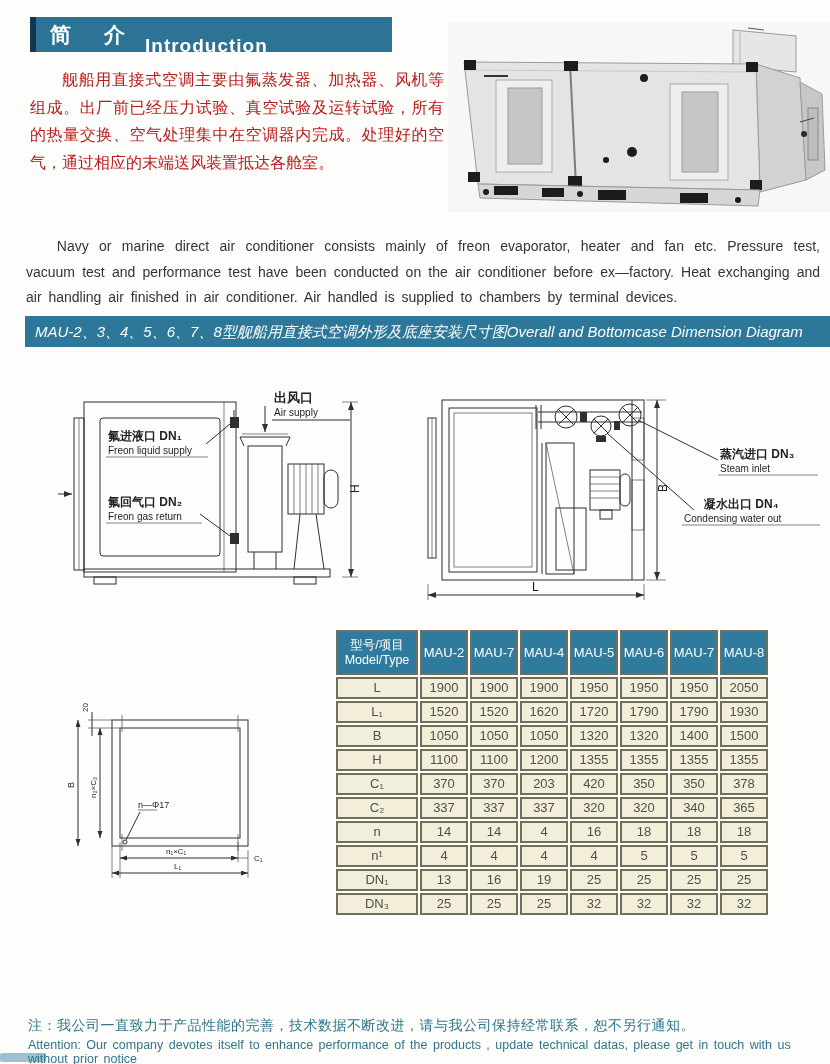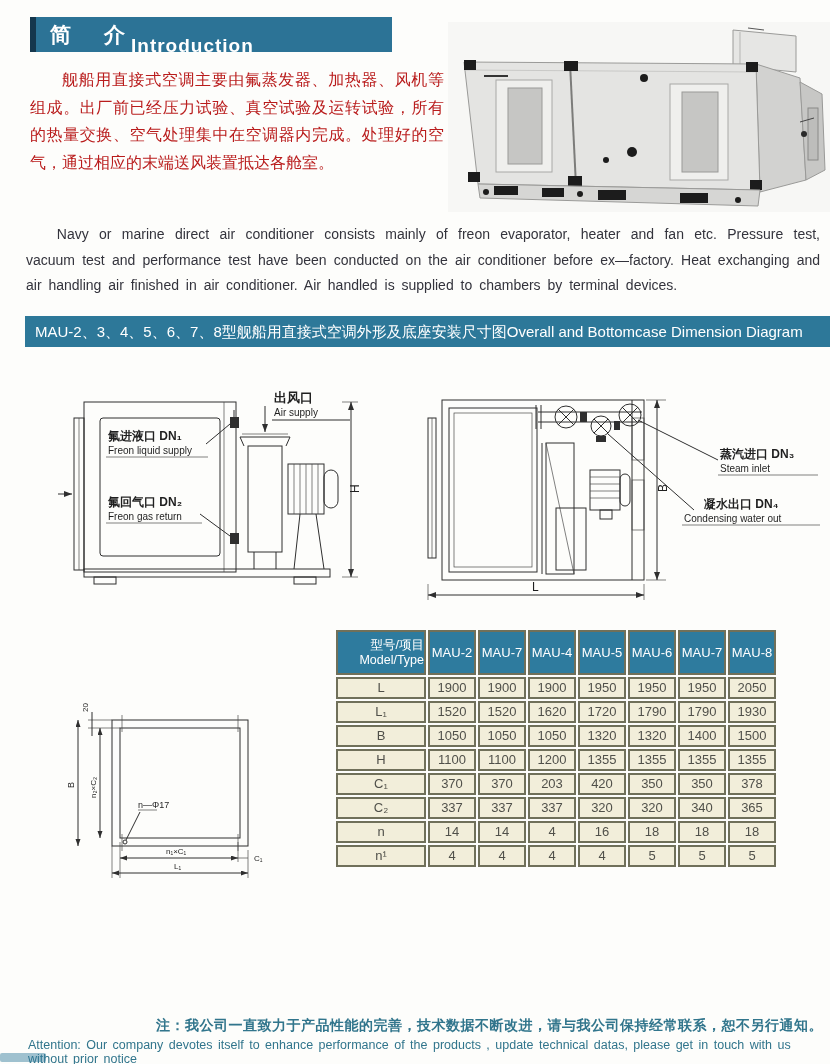--- a/index.html
+++ b/index.html
@@ -6,69 +6,69 @@
   html,body { background:#ffffff; }
   body { font-family:"Liberation Sans", sans-serif; }
   #page {
     position:relative; width:830px; height:1064px; margin:0 auto;
     background:#fdfdfb; overflow:hidden;
   }
   
   .hdr-bar {
     position:absolute; left:30px; top:17px; width:362px; height:35px;
     background:#2c7396; border-left:6px solid #15374d;
-    display:flex; align-items:center; padding-left:14px;
+    display:flex; align-items:center; gap:14px; padding-left:14px;
     color:#ffffff;
   }
   .hdr-zh { font-size:21px; font-weight:bold; letter-spacing:6px; }
   .hdr-en { font-size:19px; font-weight:bold; letter-spacing:1px;margin-top:23px; }
   
   .para-zh {
     position:absolute; left:30px; top:66px; width:414px;
     font-size:16px; line-height:27.5px; color:#b91c1c;
     text-indent:2em; text-align:justify; font-weight:500;
   }
   .para-en {
-    position:absolute; left:26px; top:222px; width:794px;
+    position:absolute; left:26px; top:234px; width:794px;
     font-size:14px; line-height:25.5px; color:#33333c;
     text-indent:2.2em; text-align:justify; word-spacing:3px;
   }
   
   .banner {
     position:absolute; left:25px; top:316px; width:805px; height:31px;
     background:#2d7899; color:#ffffff; font-size:15px; line-height:31px;
-    padding-left:10px; white-space:nowrap; overflow:hidden;
+    padding-left:10px; white-space:nowrap; overflow:hidden;font-style:italic;
   }
   
   .diag { position:absolute; }
   .dline { stroke:#2f2f2f; stroke-width:1; fill:none; }
   .dthin { stroke:#4a4a4a; stroke-width:0.7; fill:none; }
   .dfill { fill:#2f2f2f; stroke:none; }
   .dtext { fill:#1f1f1f; font-family:"Liberation Sans", sans-serif; }
   
   .dim-table {
     position:absolute; left:334px; top:628px;
     border-collapse:separate; border-spacing:2.5px;
     font-family:"Liberation Sans", sans-serif;
   }
   .dim-table th, .dim-table td {
     border:2px solid #70705a; text-align:center; vertical-align:middle;
   }
   .dim-table thead th {
     background:#2e7b9e; color:#ffffff; font-weight:normal;
     height:45px; font-size:13px; width:48px;
   }
-  .dim-table thead th.corner { width:90px; font-size:12.5px; line-height:15px;text-align:right; }
+  .dim-table thead th.corner { width:82px; font-size:12.5px; line-height:15px; }
   .dim-table tbody th, .dim-table tbody td {
     background:#f2eeda; color:#50504a; font-size:13px; height:18px;
     font-weight:normal; line-height:18px;
   }
   
   .note { position:absolute; left:28px; top:1017px; width:795px; color:#31758c; }
-  .note-zh { font-size:14px; font-weight:700; letter-spacing:0.5px;text-align:right; }
+  .note-zh { font-size:14px; font-weight:400; letter-spacing:0.5px; }
   .note-en { font-size:12.5px; margin-top:3px; word-spacing:2px; }
   .bottom-smudge {
     position:absolute; left:0; top:1053px; width:46px; height:9px;
     background:#2d7899; opacity:0.45; border-radius:2px;
   }
 </style>
 </head>
 <body>
 
 <div id="page">
@@ -406,20 +406,40 @@
         <tr>
           <th>n¹</th>
           <td>4</td>
           <td>4</td>
           <td>4</td>
           <td>4</td>
           <td>5</td>
           <td>5</td>
           <td>5</td>
         </tr>
+        <tr>
+          <th>DN₁</th>
+          <td>13</td>
+          <td>16</td>
+          <td>19</td>
+          <td>25</td>
+          <td>25</td>
+          <td>25</td>
+          <td>25</td>
+        </tr>
+        <tr>
+          <th>DN₃</th>
+          <td>25</td>
+          <td>25</td>
+          <td>25</td>
+          <td>32</td>
+          <td>32</td>
+          <td>32</td>
+          <td>32</td>
+        </tr>
       </tbody>
   </table>
 
   <div class="note">
     <div class="note-zh">注：我公司一直致力于产品性能的完善，技术数据不断改进，请与我公司保持经常联系，恕不另行通知。</div>
     <div class="note-en">Attention: Our company devotes itself to enhance performance of the products , update technical datas, please get in touch with us without prior notice</div>
   </div>
 
   <div class="bottom-smudge"></div>
 </div>

